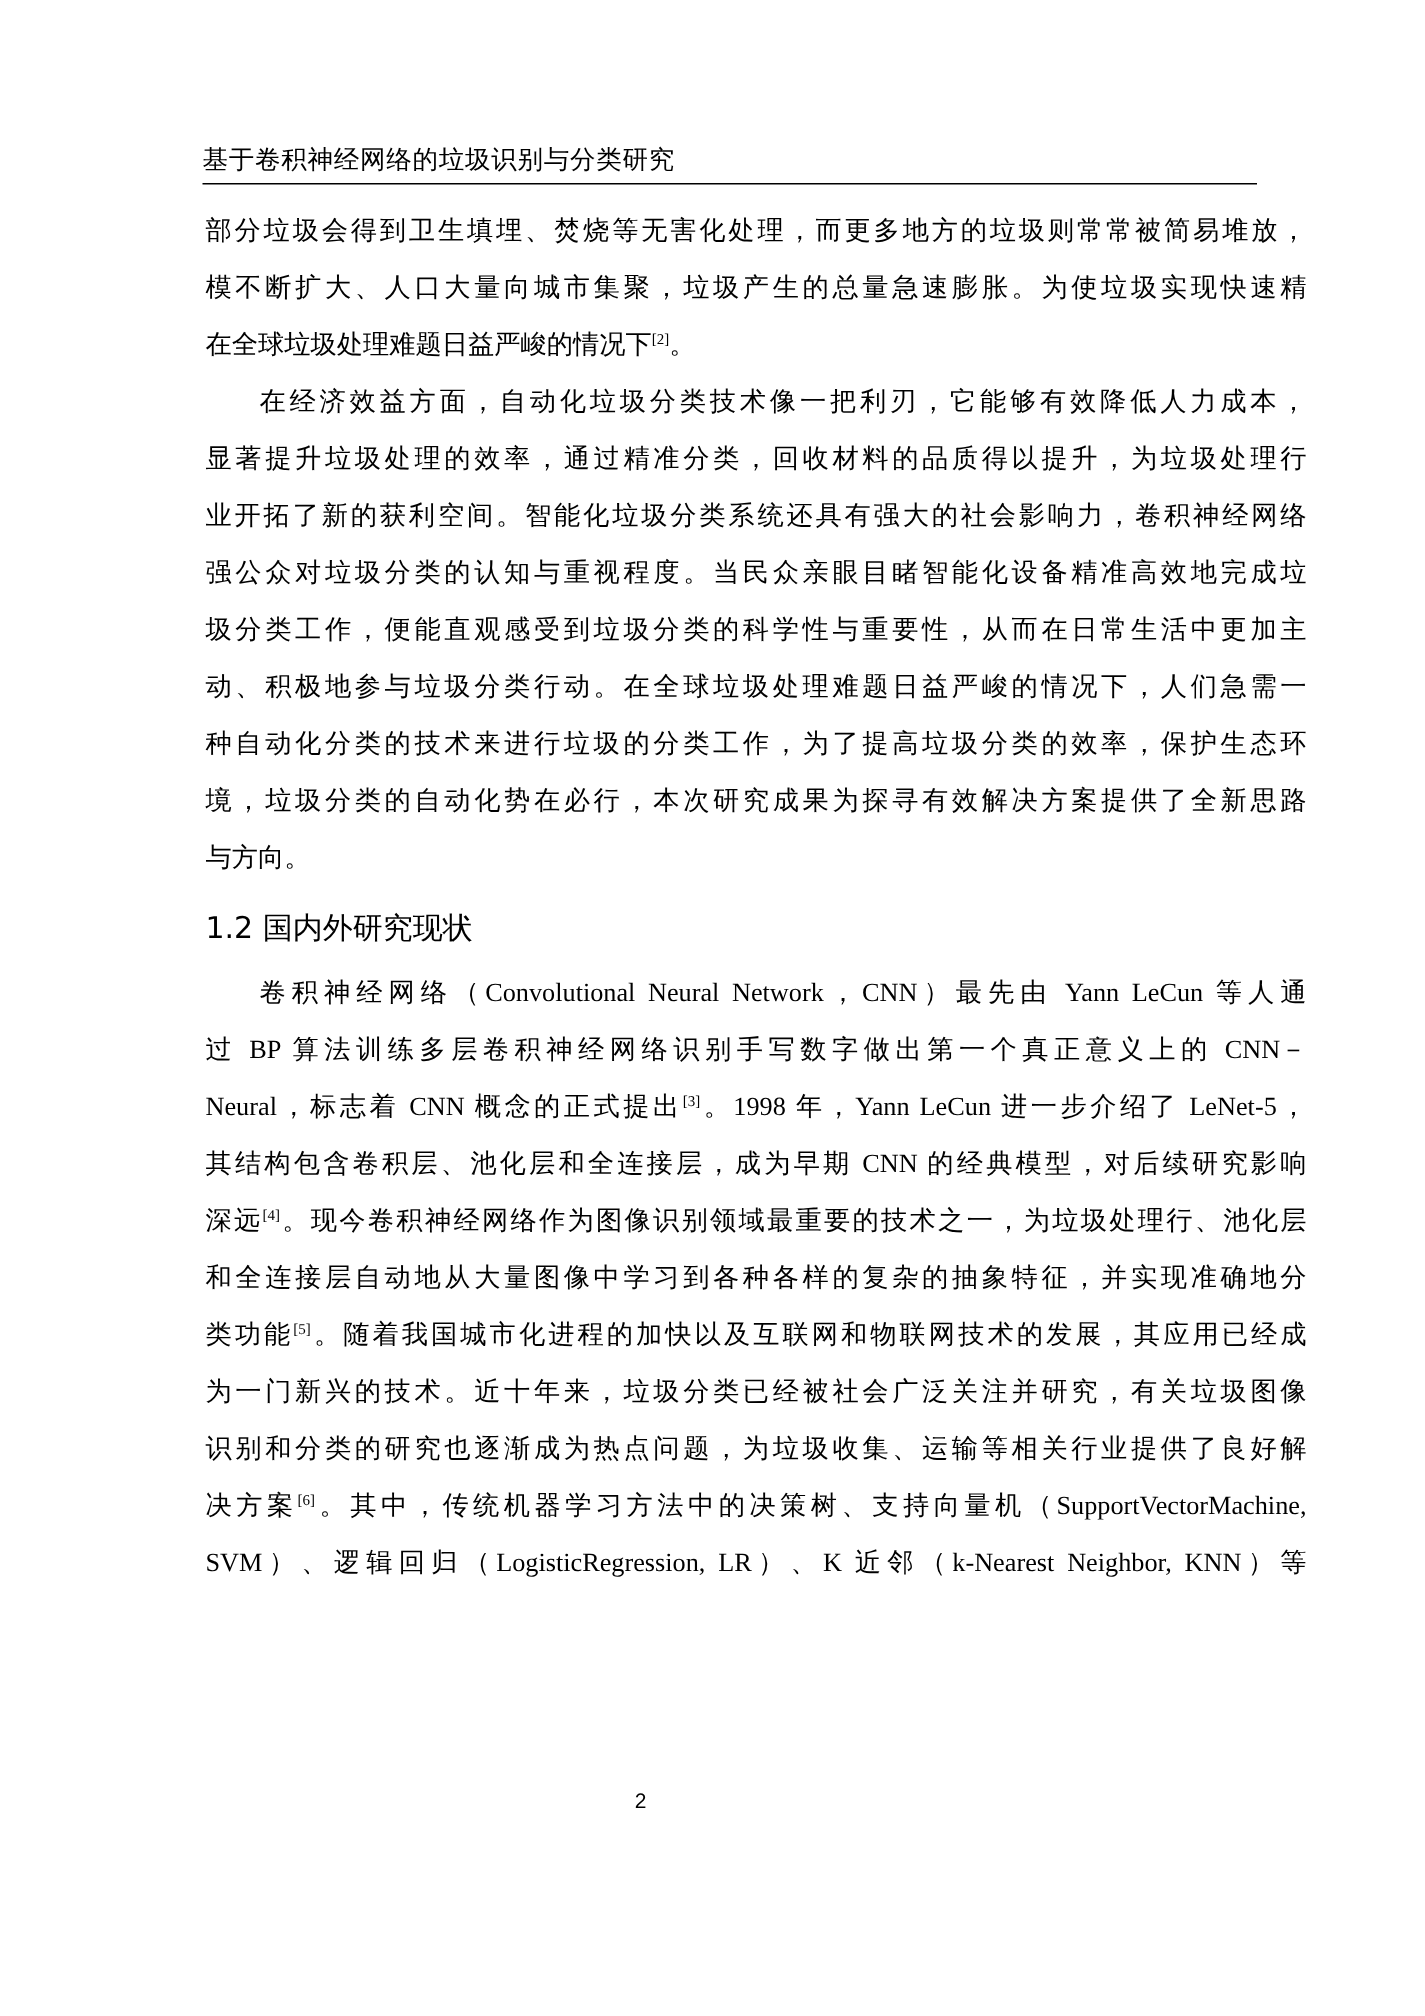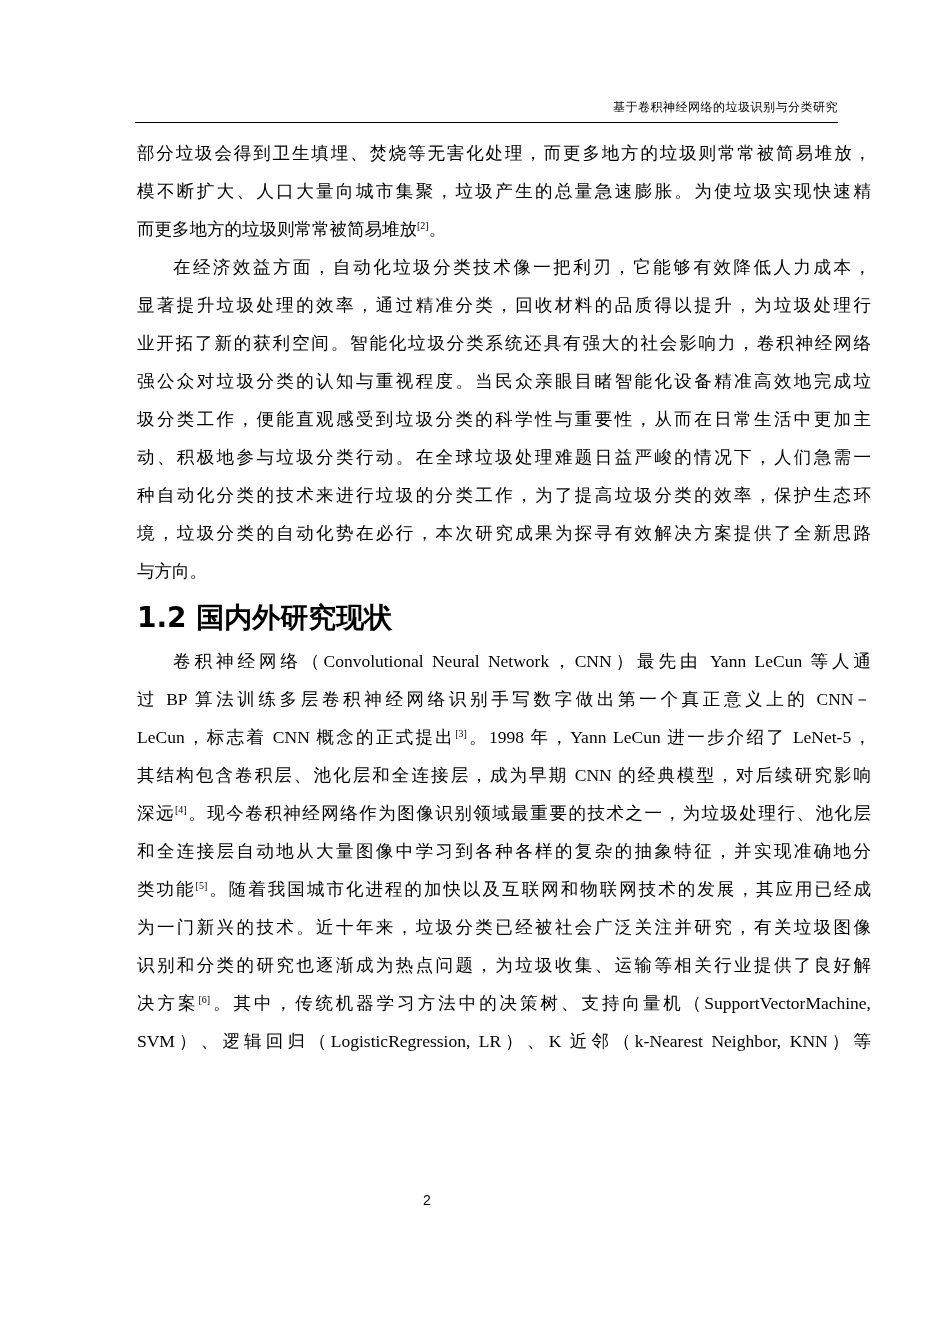--- a/index.html
+++ b/index.html
@@ -13,22 +13,22 @@
     position: relative;
     overflow: hidden;
     font-family: "Liberation Serif", "DejaVu Serif", serif;
     color: #000000;
   }
   .page-header {
     position: absolute;
     left: 135px;
     top: 96px;
     width: 703px;
-    text-align: right;
-    font-size: 12px;
+    text-align: left;
+    font-size: 17px;
     line-height: 22px;
     letter-spacing: 0.5px;
   }
   .header-rule {
     position: absolute;
     left: 135px;
     top: 122px;
     width: 703px;
     height: 0;
     border-top: 1px solid #000;
@@ -57,22 +57,21 @@
     font-size: 10px;
     vertical-align: 6px;
     line-height: 0;
   }
   .section-heading {
     height: 44px;
     line-height: 44px;
     margin-top: 6px;
     margin-bottom: 2px;
     font-family: "DejaVu Sans", "Liberation Sans", sans-serif;
-    font-size: 28px;
-    font-weight: bold;
+    font-size: 20px;
   }
   .page-number {
     position: absolute;
     left: 417px;
     top: 1192px;
     width: 20px;
     text-align: center;
     font-family: "Liberation Sans", "DejaVu Sans", sans-serif;
     font-size: 14px;
   }
@@ -81,41 +80,41 @@
 <body>
 
 <div class="page-header">基于卷积神经网络的垃圾识别与分类研究</div>
 <div class="header-rule"></div>
 
 <div class="body-text">
 
   <div>
     <div class="line">部分垃圾会得到卫生填埋、焚烧等无害化处理，而更多地方的垃圾则常常被简易堆放，</div>
     <div class="line">模不断扩大、人口大量向城市集聚，垃圾产生的总量急速膨胀。为使垃圾实现快速精</div>
-    <div class="line last"><span>而更多地方的垃圾则常常被简易堆放</span><sup>[2]</sup><span>。</span></div>
+    <div class="line last"><span>在全球垃圾处理难题日益严峻的情况下</span><sup>[2]</sup><span>。</span></div>
   </div>
 
   <div>
     <div class="line indent">在经济效益方面，自动化垃圾分类技术像一把利刃，它能够有效降低人力成本，</div>
     <div class="line">显著提升垃圾处理的效率，通过精准分类，回收材料的品质得以提升，为垃圾处理行</div>
     <div class="line">业开拓了新的获利空间。智能化垃圾分类系统还具有强大的社会影响力，卷积神经网络</div>
     <div class="line">强公众对垃圾分类的认知与重视程度。当民众亲眼目睹智能化设备精准高效地完成垃</div>
     <div class="line">圾分类工作，便能直观感受到垃圾分类的科学性与重要性，从而在日常生活中更加主</div>
     <div class="line">动、积极地参与垃圾分类行动。在全球垃圾处理难题日益严峻的情况下，人们急需一</div>
     <div class="line">种自动化分类的技术来进行垃圾的分类工作，为了提高垃圾分类的效率，保护生态环</div>
     <div class="line">境，垃圾分类的自动化势在必行，本次研究成果为探寻有效解决方案提供了全新思路</div>
     <div class="line last">与方向。</div>
   </div>
 
   <div class="section-heading">1.2 国内外研究现状</div>
 
   <div>
     <div class="line indent">卷积神经网络（Convolutional Neural Network，CNN）最先由 Yann LeCun 等人通</div>
     <div class="line">过 BP 算法训练多层卷积神经网络识别手写数字做出第一个真正意义上的 CNN－</div>
-    <div class="line"><span>LeCun，标志着 CNN 概念的正式提出</span><sup>[3]</sup><span>。1998 年，Yann LeCun 进一步介绍了 LeNet-5，</span></div>
+    <div class="line"><span>Neural，标志着 CNN 概念的正式提出</span><sup>[3]</sup><span>。1998 年，Yann LeCun 进一步介绍了 LeNet-5，</span></div>
     <div class="line">其结构包含卷积层、池化层和全连接层，成为早期 CNN 的经典模型，对后续研究影响</div>
     <div class="line"><span>深远</span><sup>[4]</sup><span>。现今卷积神经网络作为图像识别领域最重要的技术之一，为垃圾处理行、池化层</span></div>
     <div class="line">和全连接层自动地从大量图像中学习到各种各样的复杂的抽象特征，并实现准确地分</div>
     <div class="line"><span>类功能</span><sup>[5]</sup><span>。随着我国城市化进程的加快以及互联网和物联网技术的发展，其应用已经成</span></div>
     <div class="line">为一门新兴的技术。近十年来，垃圾分类已经被社会广泛关注并研究，有关垃圾图像</div>
     <div class="line">识别和分类的研究也逐渐成为热点问题，为垃圾收集、运输等相关行业提供了良好解</div>
     <div class="line"><span>决方案</span><sup>[6]</sup><span>。其中，传统机器学习方法中的决策树、支持向量机（SupportVectorMachine,</span></div>
     <div class="line">SVM）、逻辑回归（LogisticRegression, LR）、K 近邻（k-Nearest Neighbor, KNN）等</div>
   </div>
 </div>

